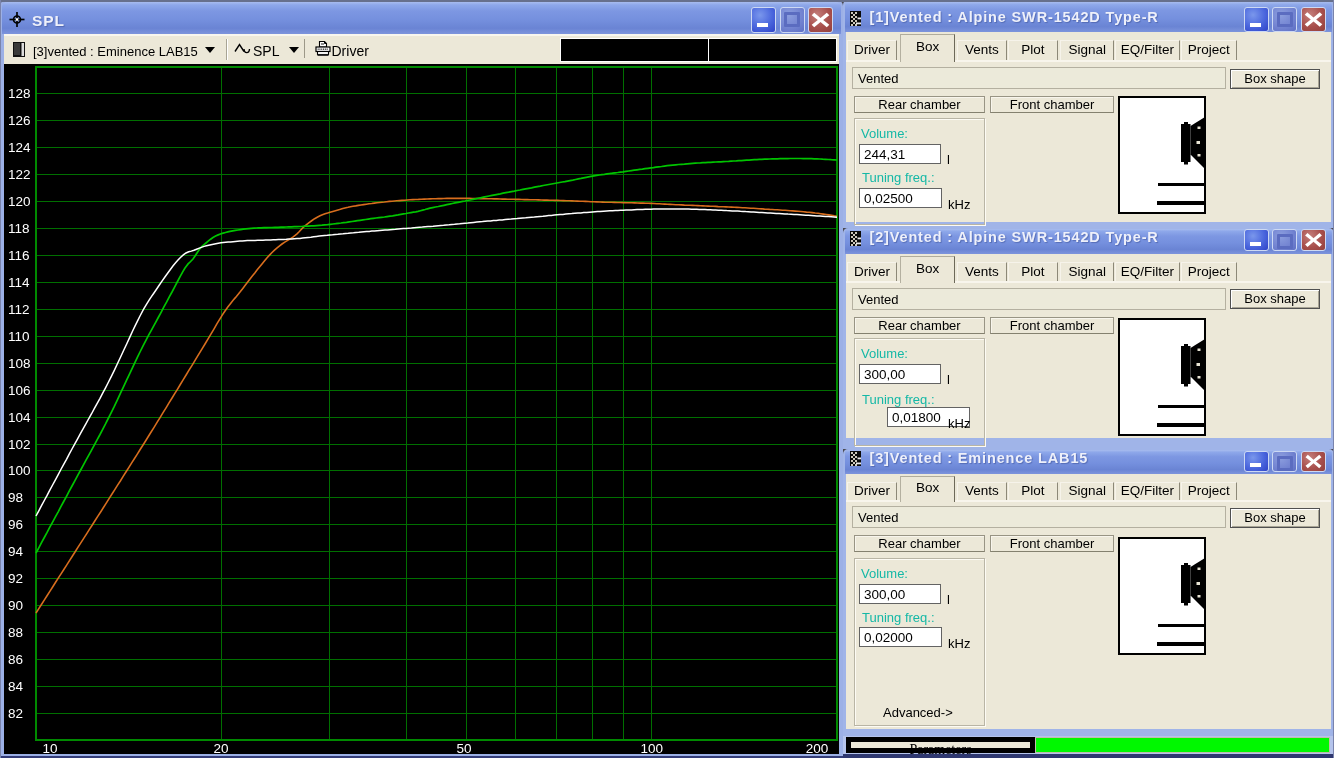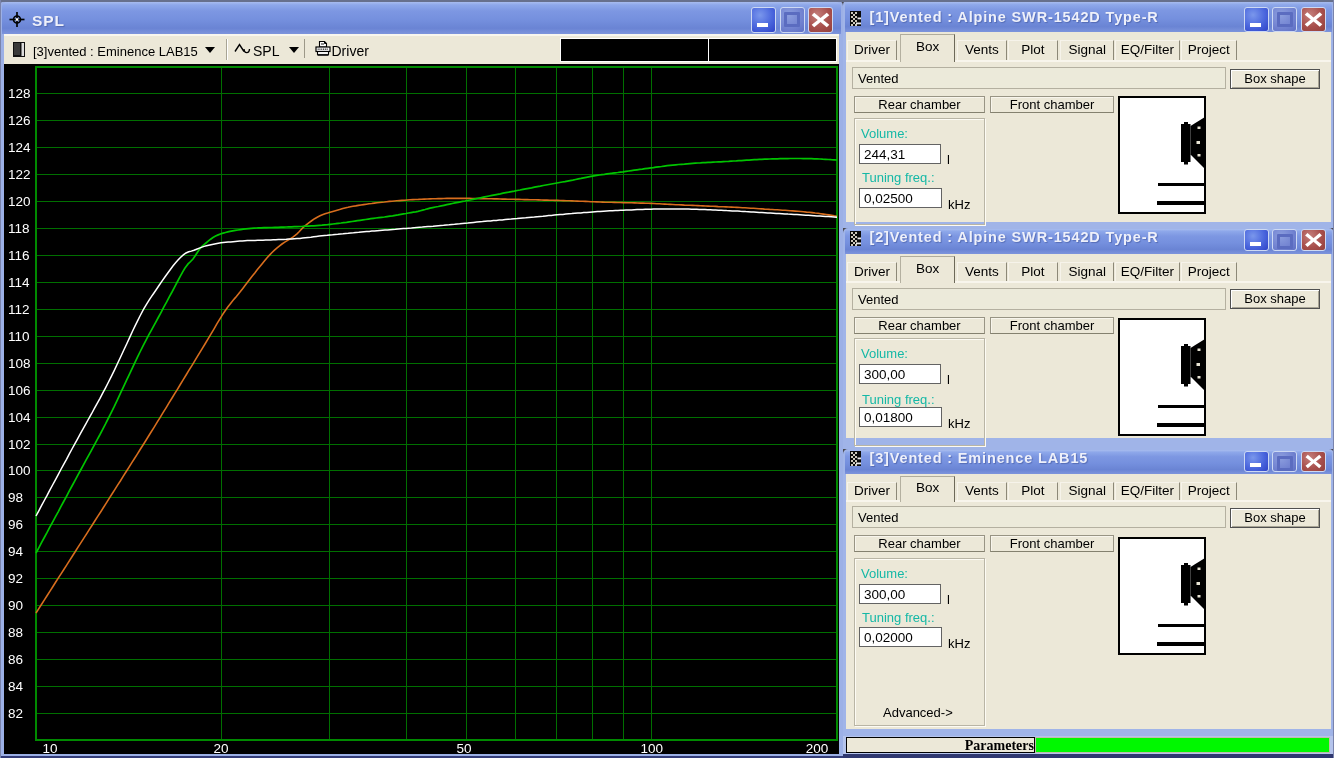--- a/index.html
+++ b/index.html
@@ -268,21 +268,21 @@
 <div class="tab" style="left:1180.8px;top:262px;width:55.9px;height:19px;line-height:17px">Project</div>
 <div class="fieldbar" style="left:852px;top:287.5px;width:374px;height:22px;line-height:21px">Vented</div>
 <div class="btn" style="left:1230px;top:289.0px;width:90px;height:20px;line-height:18px">Box shape</div>
 <div class="chbtn" style="left:854px;top:317px;width:131px;height:17px;line-height:16px">Rear chamber</div>
 <div class="chbtn" style="left:990px;top:317px;width:124px;height:17px;line-height:16px">Front chamber</div>
 <div class="groupbox" style="left:854px;top:338px;width:131px;height:108px"></div>
 <div class="bluelbl" style="left:861px;top:345.5px">Volume:</div>
 <div class="input" style="left:859px;top:364px;width:82px;height:20px">300,00</div>
 <div class="unit" style="left:947px;top:372px">l</div>
 <div class="bluelbl" style="left:862px;top:391.5px">Tuning freq.:</div>
-<div class="input" style="left:859px;top:406.5px;width:83px;height:20px">0,01800</div>
+<div class="input" style="left:887px;top:406.5px;width:83px;height:20px">0,01800</div>
 <div class="unit" style="left:948px;top:415.5px">kHz</div>
 <div class="preview" style="left:1118px;top:318px;width:88px;height:118px"></div>
 <svg class="abs" style="left:1181px;top:338.5px" width="24" height="52" viewBox="0 0 24 52">
     <rect x="0" y="7" width="9.5" height="38" fill="#000"></rect>
     <rect x="3" y="5" width="4" height="2" fill="#000"></rect>
     <rect x="3" y="45" width="4" height="2.5" fill="#000"></rect>
     <path d="M9.5 9 L24 0 L24 52 L9.5 37.5 Z" fill="#000"></path>
     <rect x="16.5" y="9.5" width="3" height="2.5" fill="#e8e4d4"></rect>
     <rect x="15.5" y="24" width="3.5" height="3" fill="#e8e4d4"></rect>
     <rect x="16.5" y="37" width="3" height="2.5" fill="#e8e4d4"></rect>
@@ -346,19 +346,19 @@
     <rect x="3" y="5" width="4" height="2" fill="#000"></rect>
     <rect x="3" y="45" width="4" height="2.5" fill="#000"></rect>
     <path d="M9.5 9 L24 0 L24 52 L9.5 37.5 Z" fill="#000"></path>
     <rect x="16.5" y="9.5" width="3" height="2.5" fill="#e8e4d4"></rect>
     <rect x="15.5" y="24" width="3.5" height="3" fill="#e8e4d4"></rect>
     <rect x="16.5" y="37" width="3" height="2.5" fill="#e8e4d4"></rect>
   </svg>
 <div class="blk" style="left:1158px;top:624px;width:46px;height:3px"></div>
 <div class="blk" style="left:1157px;top:642px;width:47px;height:3.5px"></div>
 <div class="abs" style="left:843px;top:736px;width:491px;height:19px;background:#b5c4ec"></div>
-<div class="abs" style="left:846px;top:737px;width:189px;height:16px;background:#ece8d8;border:1px solid #000000;font-family:'Liberation Serif',serif;font-weight:bold;font-size:14px;text-align:right;line-height:15px">Parameters</div>
+<div class="abs" style="left:846px;top:737px;width:189px;height:16px;background:#ece8d8;border:5px solid #000000;font-family:'Liberation Serif',serif;font-weight:normal;font-size:14px;text-align:center;line-height:15px">Parameters</div>
 <div class="abs" style="left:1035px;top:737px;width:295px;height:16px;background:#00f800;border:1px solid #c0bcac"></div>
 <div class="abs" style="left:0;top:754px;width:843px;height:4px;background:#9cb0e6"></div>
 <div class="abs" style="left:0;top:756.3px;width:843px;height:1.7px;background:#333c78"></div>
 <div class="abs" style="left:843px;top:753.8px;width:491px;height:4.2px;background:#2f3870"></div>
 <div class="abs" style="left:0;top:0;width:1334px;height:1.6px;background:#67708c"></div>
 <div class="abs" style="left:0;top:0;width:1.2px;height:758px;background:#7a84ac"></div>
 <div class="abs" style="left:1332.8px;top:0;width:1.2px;height:758px;background:#7a84ac"></div>
 </body></html>

